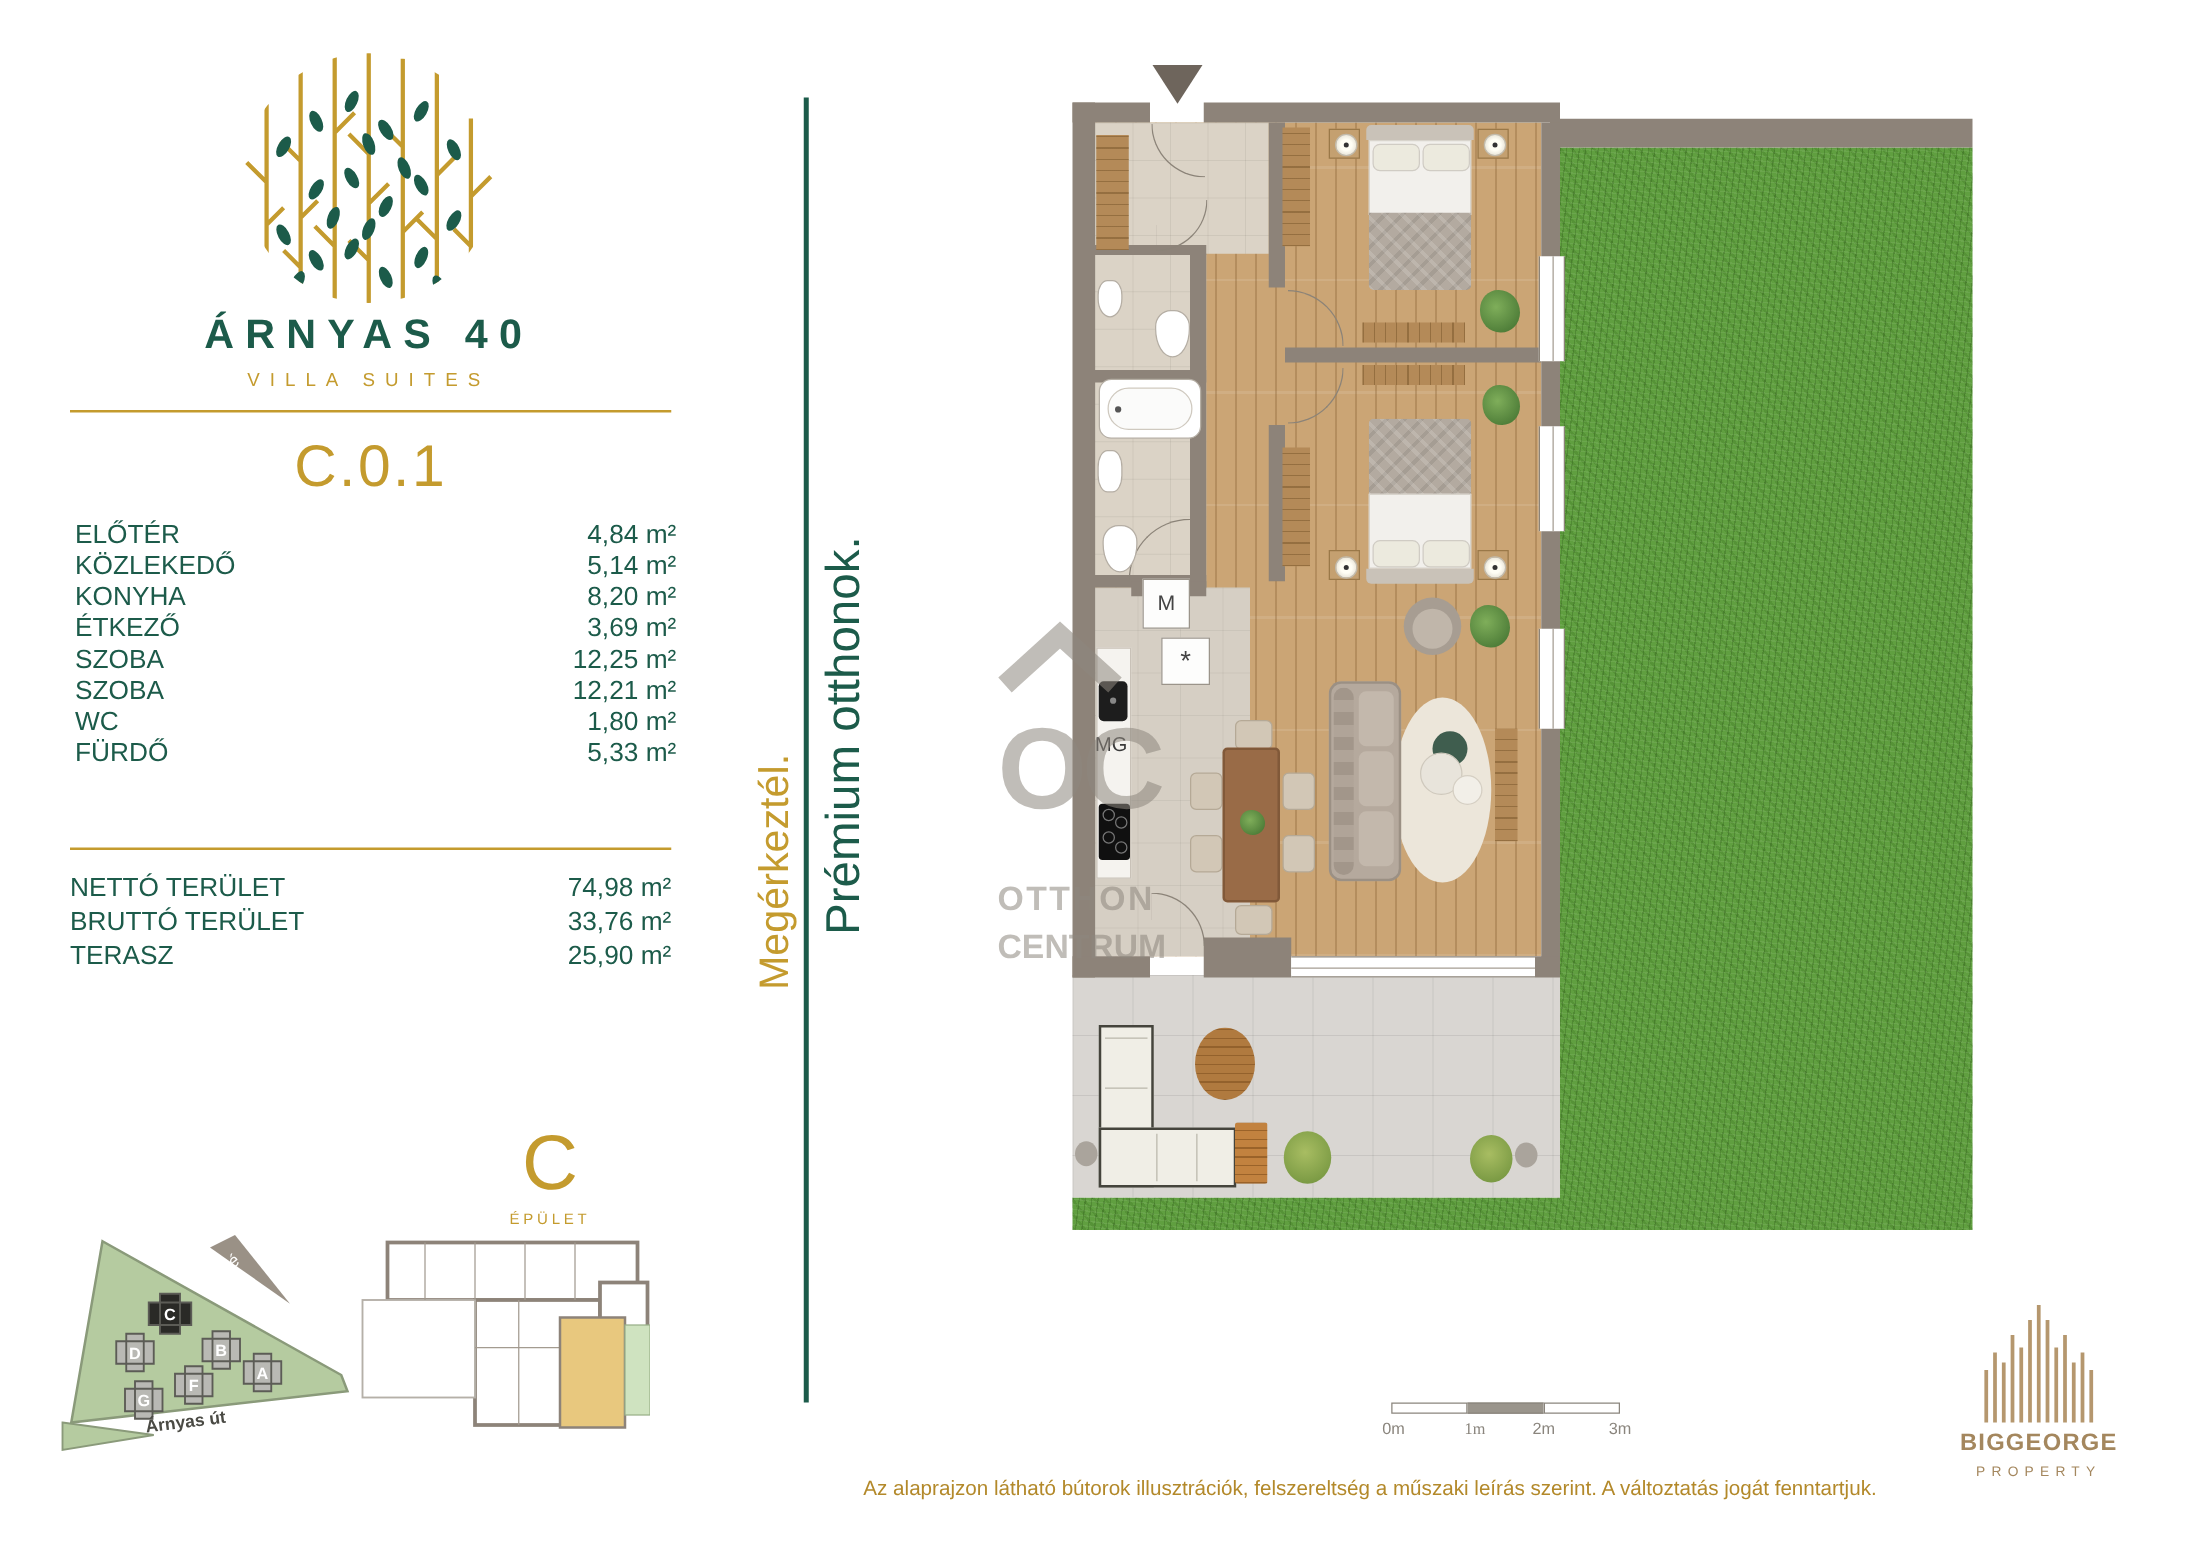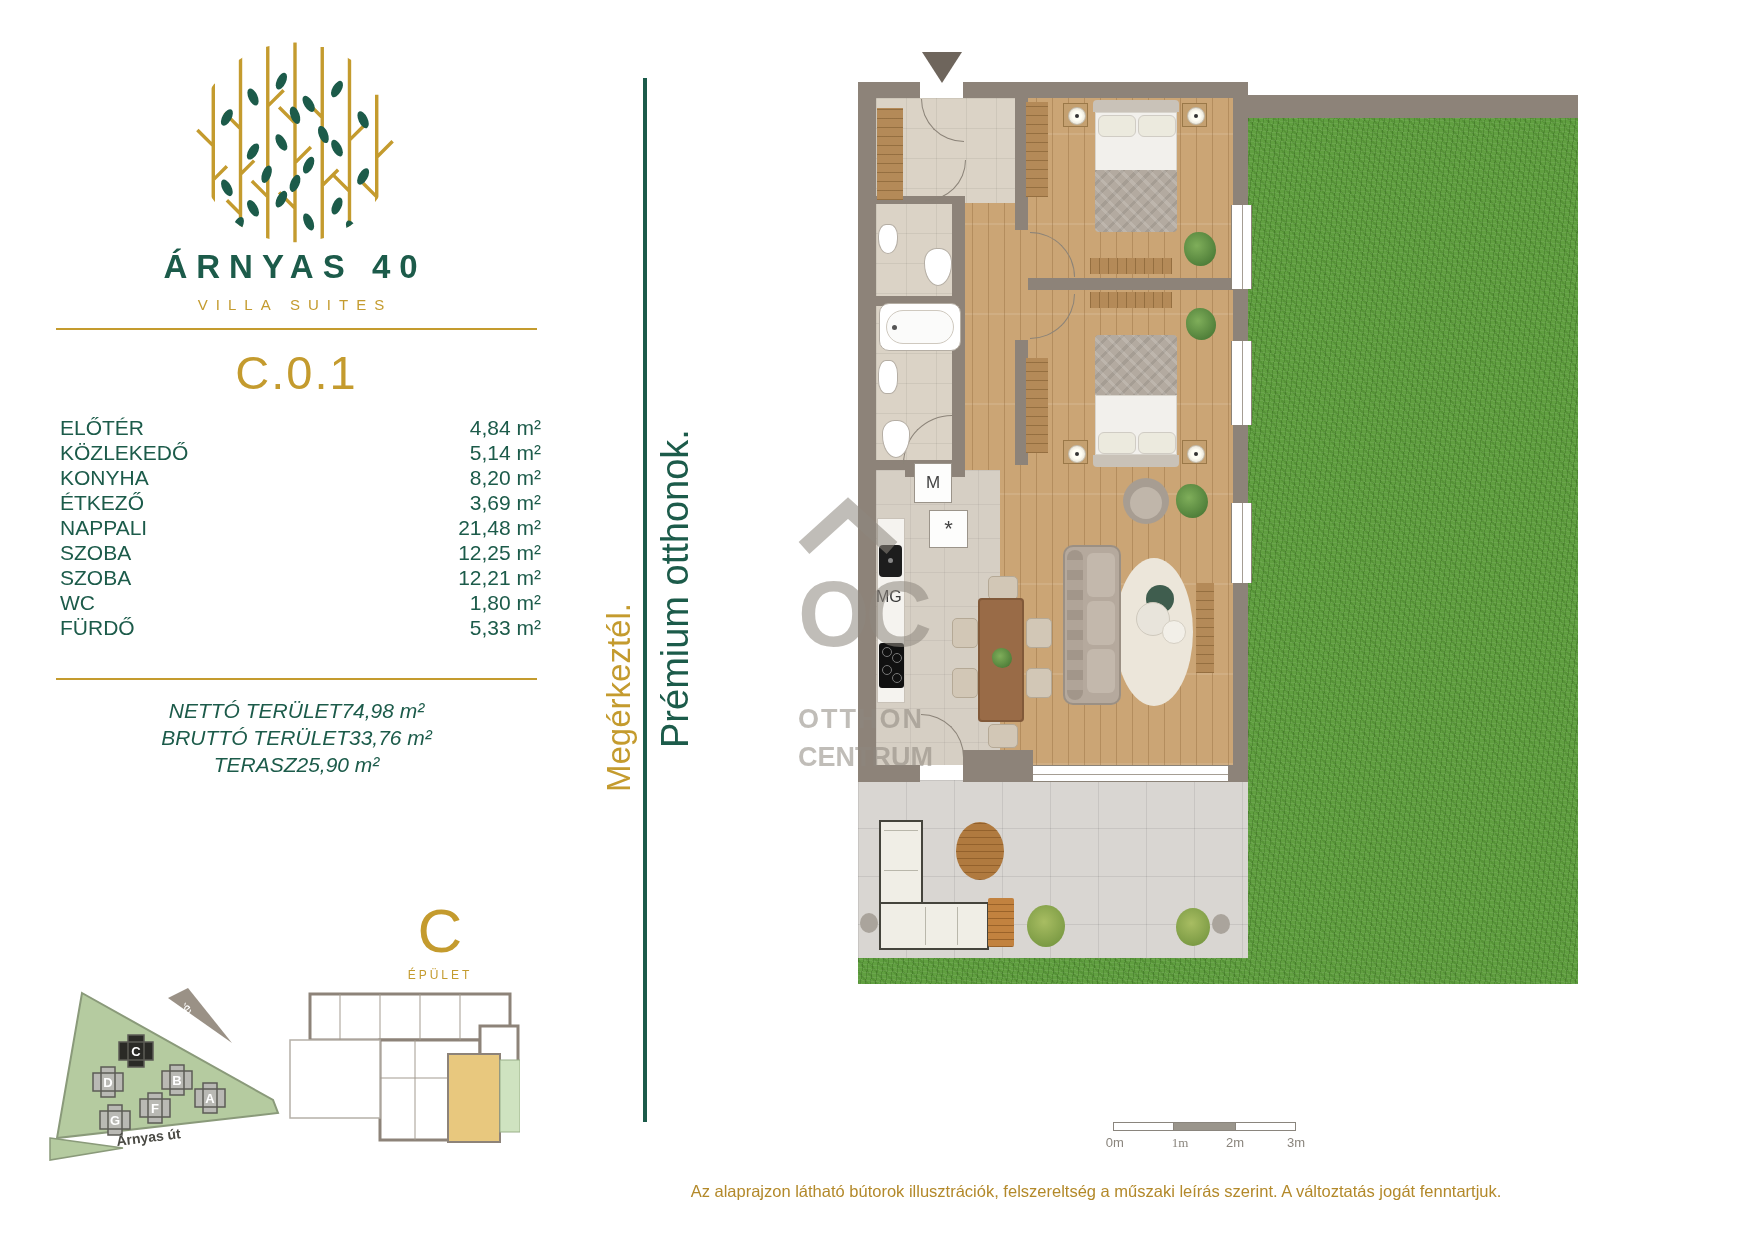--- a/index.html
+++ b/index.html
@@ -7,21 +7,21 @@
         font-family:"Liberation Sans",sans-serif;}
   .abs{position:absolute;}
 
   
   .brand-name{color:#1c5b4a;font-size:33px;font-weight:bold;letter-spacing:9px;text-align:center;}
   .brand-sub{color:#c49b2e;font-size:15px;letter-spacing:8px;text-align:center;margin-top:10px;}
   .gold-line{background:#c49b2e;height:2px;}
   .unit-code{color:#c49b2e;font-size:47px;text-align:center;letter-spacing:2px;}
   .rtable{color:#1c5b4a;font-size:21px;}
   .rrow{display:flex;justify-content:space-between;line-height:25px;}
-  .trow{display:flex;justify-content:center;line-height:27px;font-style:italic;}
+  .trow{display:flex;justify-content:space-between;line-height:27px;}
 
   
   .vtext{transform-origin:0 0;transform:rotate(-90deg);white-space:nowrap;}
   .vgold{color:#c49b2e;font-size:33px;}
   .vgreen{color:#1c5b4a;font-size:38px;}
   .vline{background:#1c5b4a;width:4px;}
 
   
   .wall{background:#8d8379;}
   .wood{background:#cba575;
@@ -142,24 +142,20 @@
       </div>
     <div class="rrow">
         <span>KONYHA</span>
         <span>8,20 m²</span>
       </div>
     <div class="rrow">
         <span>ÉTKEZŐ</span>
         <span>3,69 m²</span>
       </div>
     <div class="rrow">
-        <span>NAPPALI</span>
-        <span>21,48 m²</span>
-      </div>
-    <div class="rrow">
         <span>SZOBA</span>
         <span>12,25 m²</span>
       </div>
     <div class="rrow">
         <span>SZOBA</span>
         <span>12,21 m²</span>
       </div>
     <div class="rrow">
         <span>WC</span>
         <span>1,80 m²</span>
@@ -401,14 +397,35 @@
     <div style="position:relative;height:18px;margin-top:4px;">
       <span class="scale-lab abs" style="left:0;transform:translateX(-40%);">0m</span>
       <span class="scale-lab abs" style="left:67px;transform:translateX(-50%);font-family:Liberation Serif, serif;">1m</span>
       <span class="scale-lab abs" style="left:122px;transform:translateX(-50%);">2m</span>
       <span class="scale-lab abs" style="left:183px;transform:translateX(-50%);">3m</span>
     </div>
   </div>
 
   <div class="abs disclaimer" style="left:596px;top:1182px;width:1000px;">Az alaprajzon látható bútorok illusztrációk, felszereltség a műszaki leírás szerint. A változtatás jogát fenntartjuk.</div>
 
+  <div class="abs" style="left:1546px;top:1038px;width:170px;">
+    <svg width="100" height="106" viewBox="0 0 100 106" style="display:block;margin:0 auto;">
+      <g stroke="#b5976e" stroke-width="3" stroke-linecap="butt">
+        <line x1="8" y1="100" x2="8" y2="58"></line>
+        <line x1="15" y1="100" x2="15" y2="44"></line>
+        <line x1="22" y1="100" x2="22" y2="52"></line>
+        <line x1="29" y1="100" x2="29" y2="30"></line>
+        <line x1="36" y1="100" x2="36" y2="40"></line>
+        <line x1="43" y1="100" x2="43" y2="18"></line>
+        <line x1="50" y1="100" x2="50" y2="6"></line>
+        <line x1="57" y1="100" x2="57" y2="18"></line>
+        <line x1="64" y1="100" x2="64" y2="40"></line>
+        <line x1="71" y1="100" x2="71" y2="30"></line>
+        <line x1="78" y1="100" x2="78" y2="52"></line>
+        <line x1="85" y1="100" x2="85" y2="44"></line>
+        <line x1="92" y1="100" x2="92" y2="58"></line>
+      </g>
+    </svg>
+    <div class="bg-name">BIGGEORGE</div>
+    <div class="bg-sub">PROPERTY</div>
+  </div>
 
 </div>
 
 </body></html>

